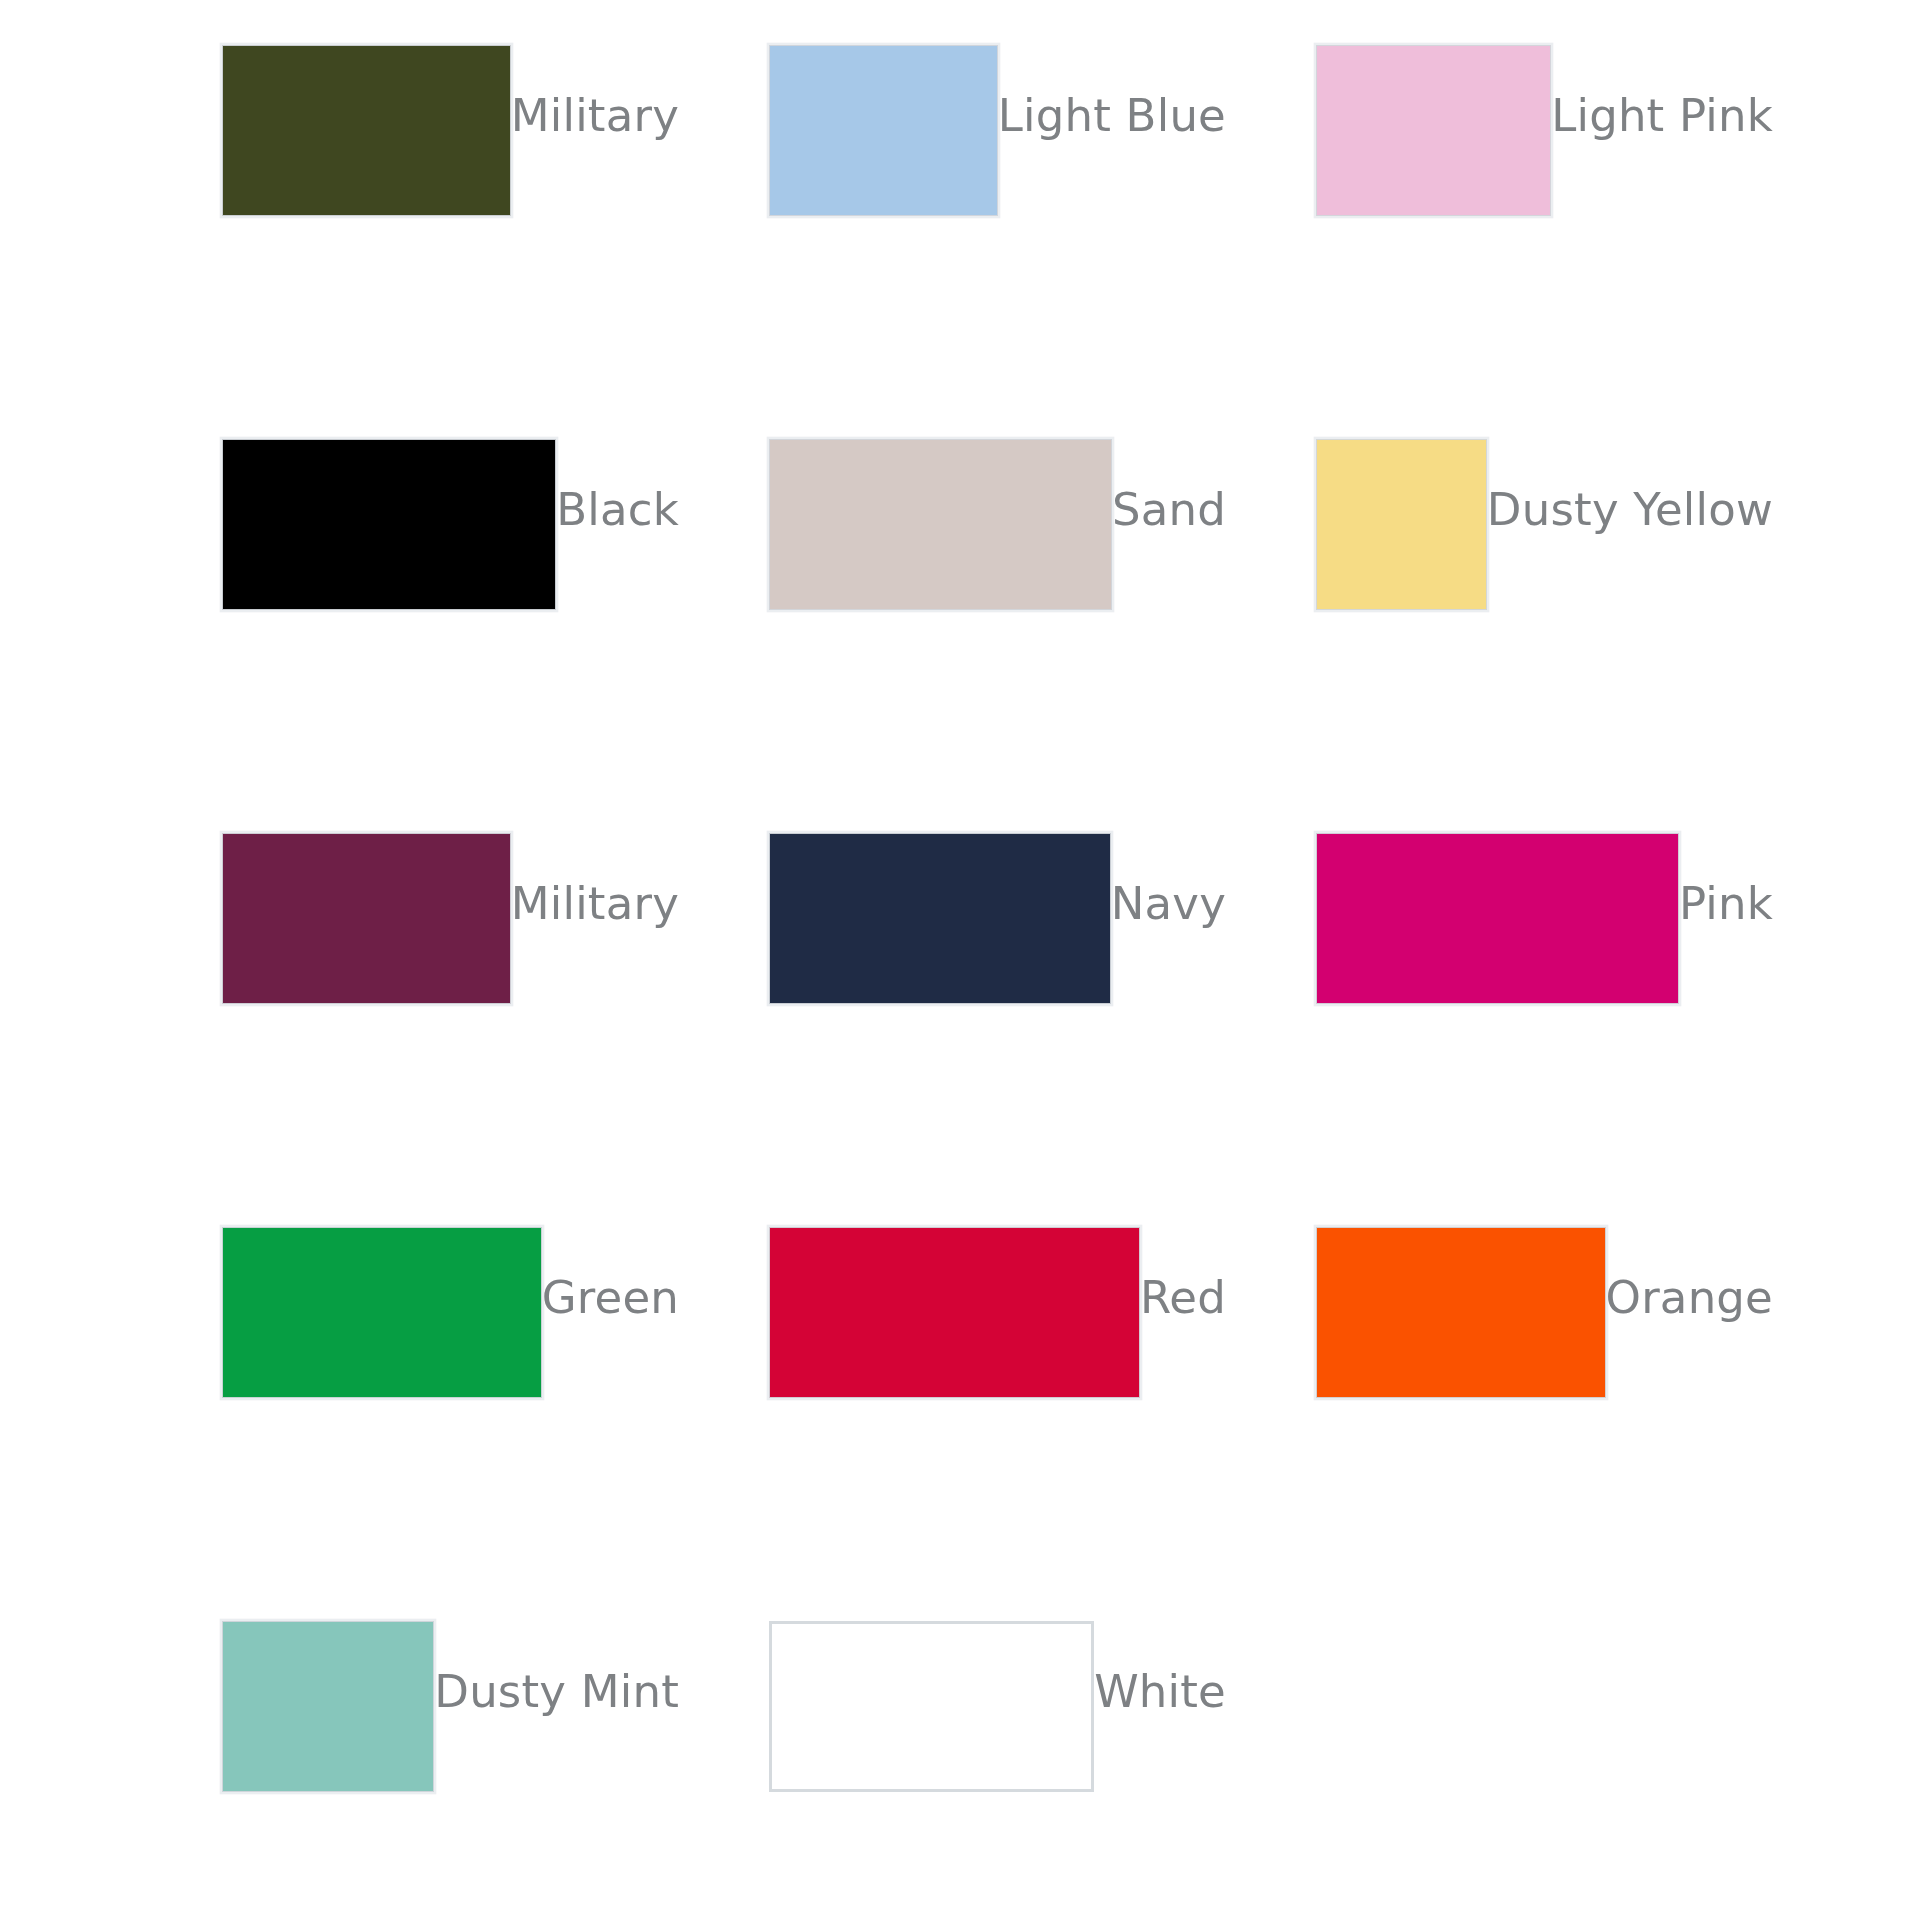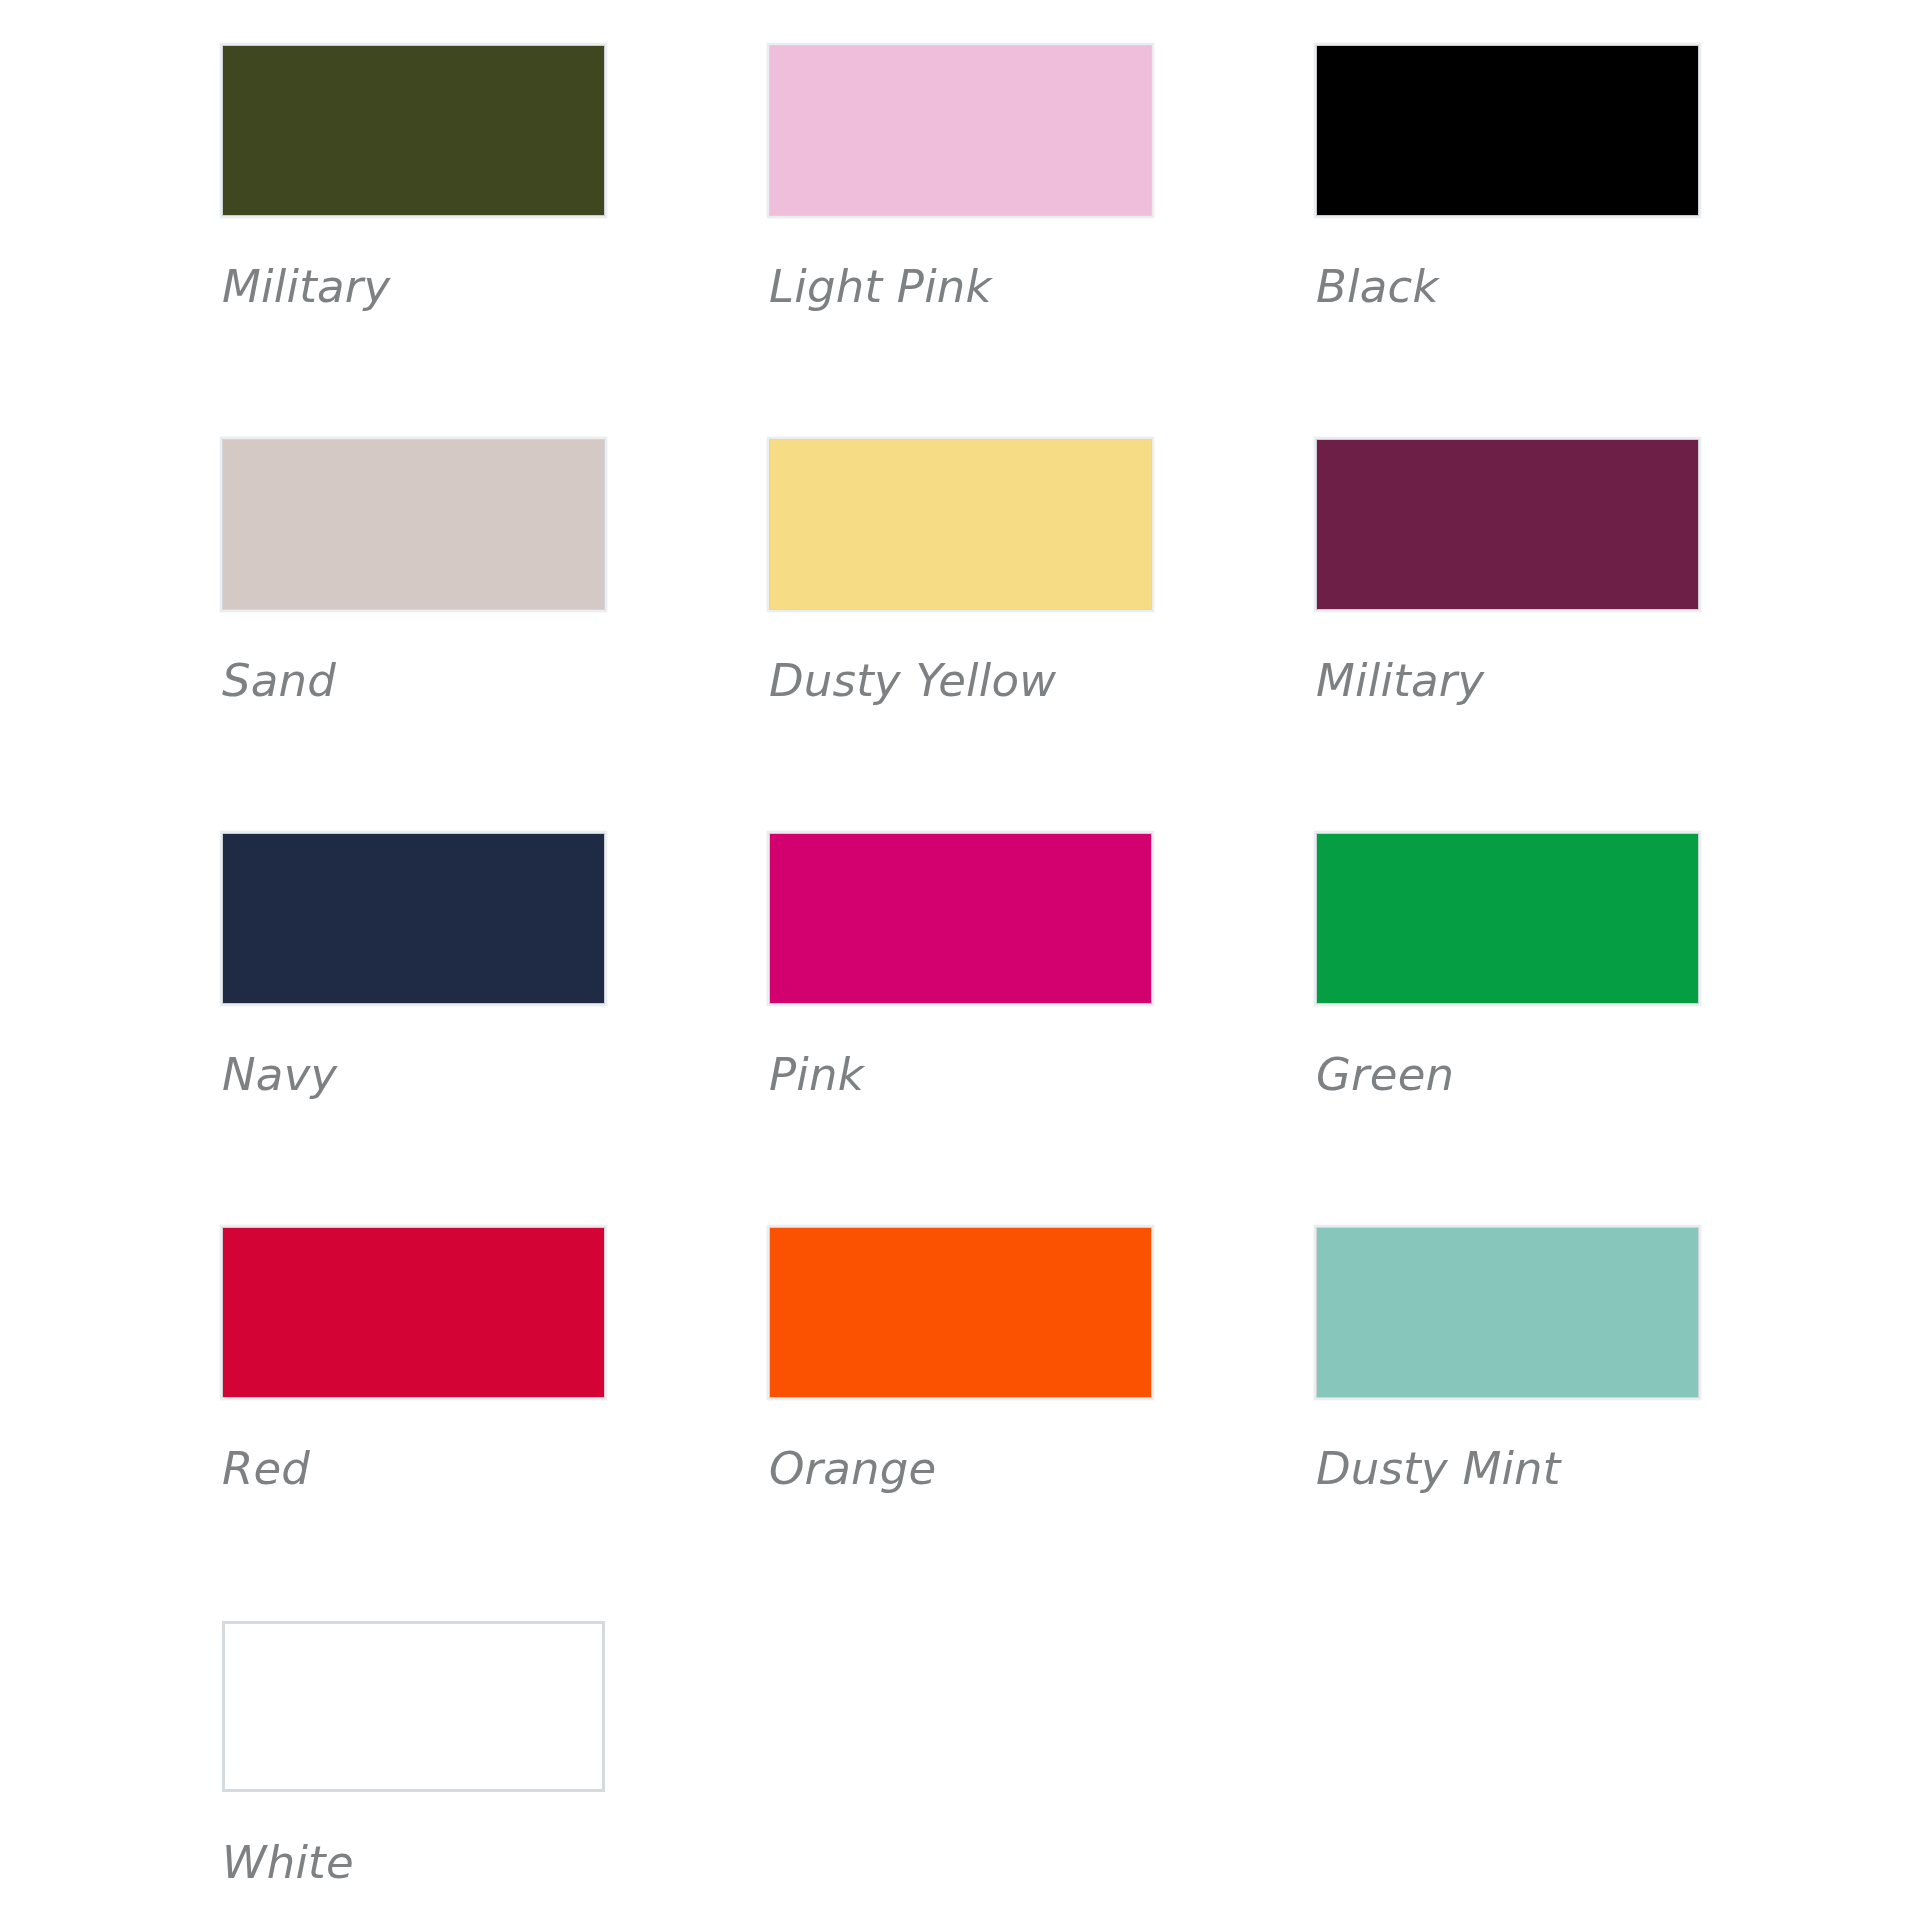--- a/index.html
+++ b/index.html
@@ -25,24 +25,22 @@
     padding-left: 222px;
     row-gap: 0px;
     column-gap: 0px;
   }
 
   .swatch-cell {
     box-sizing: border-box;
     height: 394px;
     padding-right: 90px;
     display: flex;
-    flex-direction: column;
     align-items: flex-start;
     justify-content: flex-start;
-    font-style: italic;
   }
 
   .swatch-chip {
     width: 383px;
     height: 171px;
     box-sizing: border-box;
     border: 0.8px solid rgba(210, 214, 219, 0.95);
     box-shadow: 0 0 0 2.3px rgba(232, 235, 239, 0.85);
     background-clip: padding-box;
   }
@@ -63,20 +61,24 @@
     white-space: nowrap;
   }
 </style>
 </head>
 <body>
 
 <div id="swatch-grid">
     <div class="swatch-cell">
       <div class="swatch-chip" style="background: rgb(63, 71, 32);"></div>
       <div class="swatch-label">Military</div>
+    </div>
+    <div class="swatch-cell">
+      <div class="swatch-chip" style="background: rgb(166, 200, 232);"></div>
+      <div class="swatch-label">Light Blue</div>
     </div>
     <div class="swatch-cell">
       <div class="swatch-chip" style="background: rgb(239, 190, 218);"></div>
       <div class="swatch-label">Light Pink</div>
     </div>
     <div class="swatch-cell">
       <div class="swatch-chip" style="background: rgb(0, 0, 0);"></div>
       <div class="swatch-label">Black</div>
     </div>
     <div class="swatch-cell">

